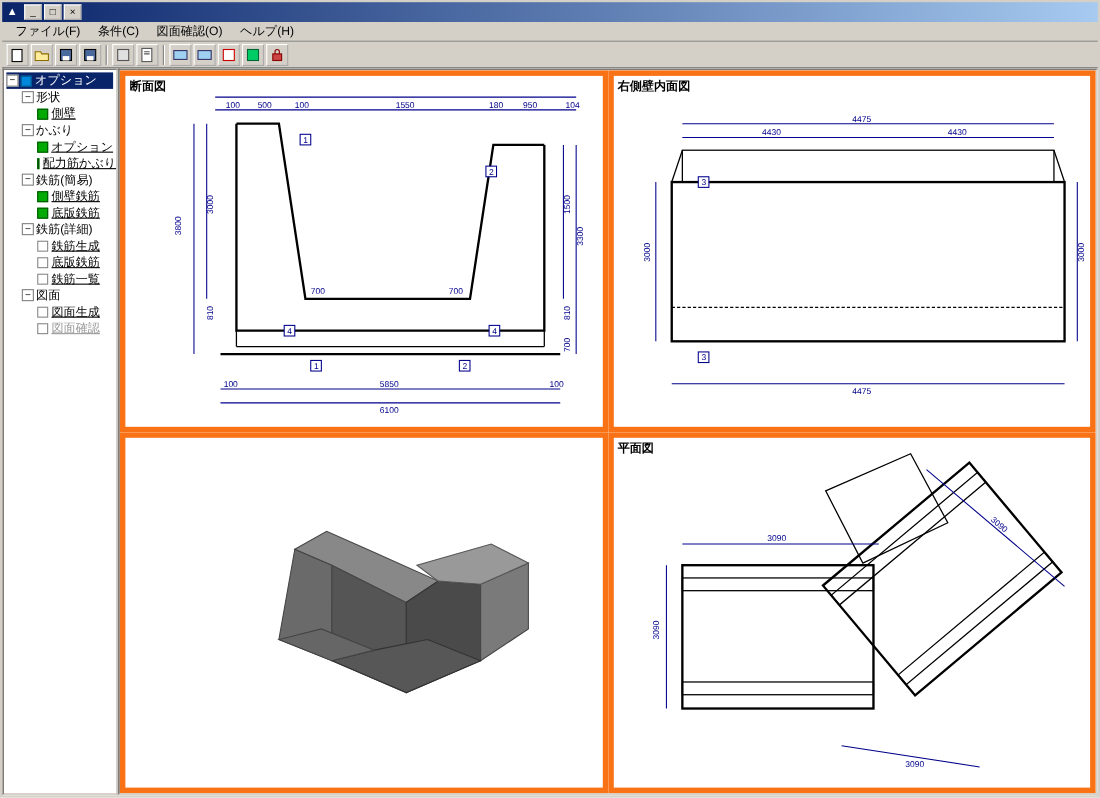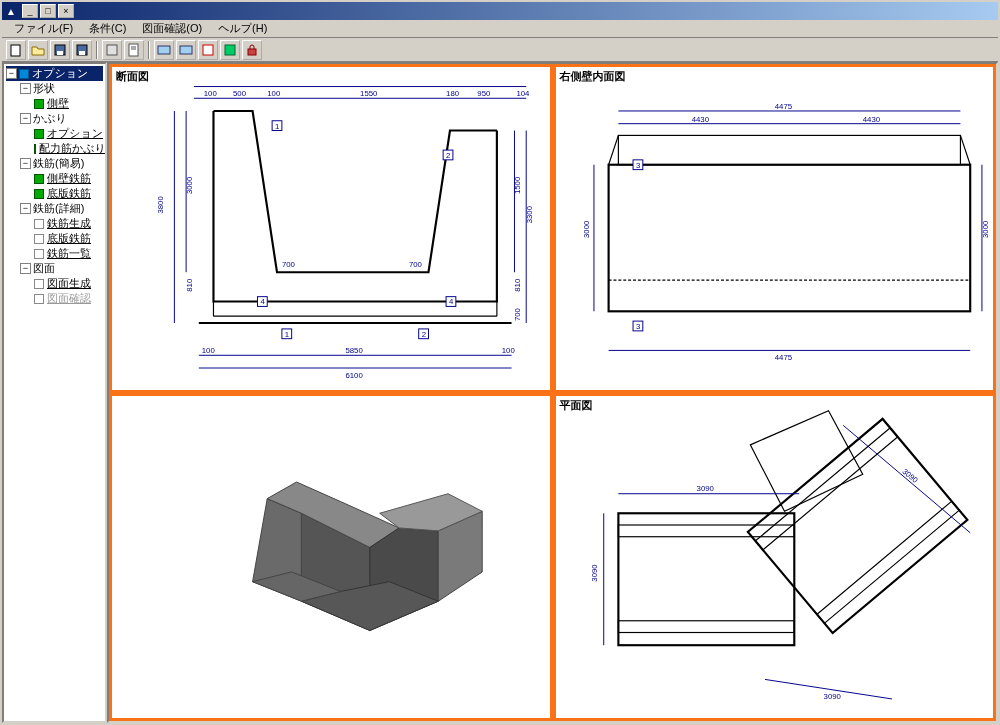--- a/index.html
+++ b/index.html
@@ -128,21 +128,21 @@
   background: #fff;
   position: relative;
 }
 .view-grid {
   width: 100%; height: 100%;
   display: grid;
   grid-template-columns: 1fr 1fr;
   grid-template-rows: 1fr 1fr;
 }
 .view {
-  border: 3px solid #f97316;
+  border: 5px solid #f97316;
   background: #fff;
   position: relative;
   overflow: hidden;
 }
 .view-label {
   position: absolute;
   top: 2px; left: 4px;
   font-size: 11px;
   font-weight: bold;
   color: #000;

